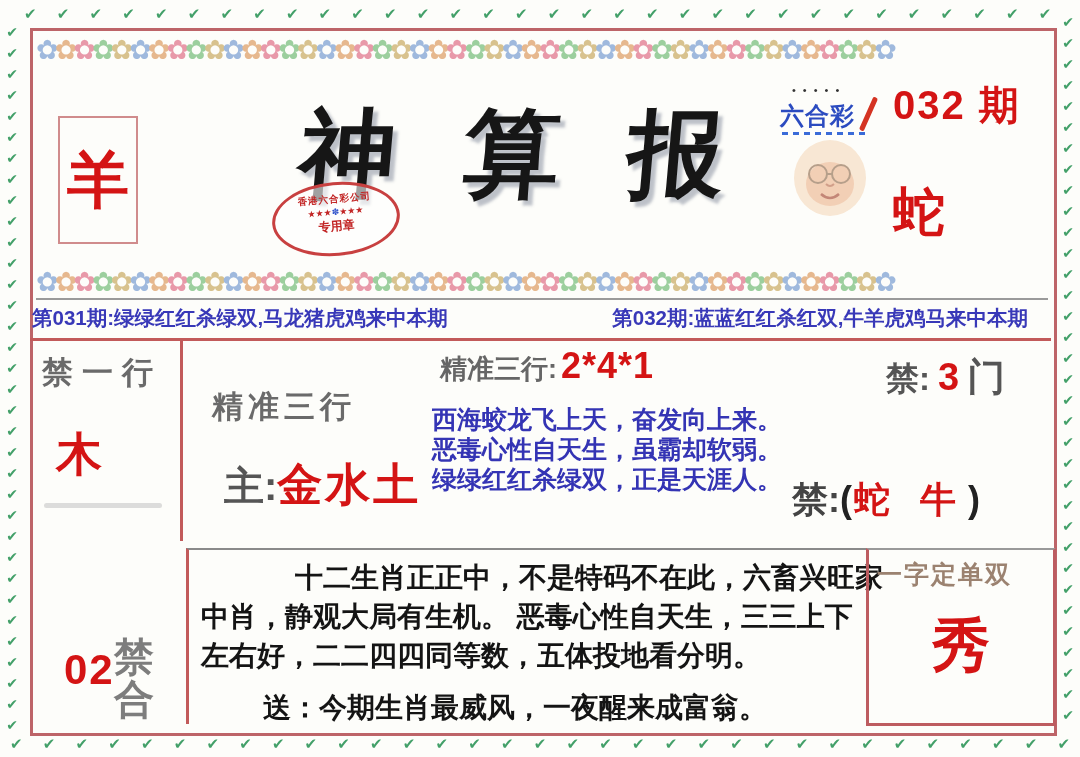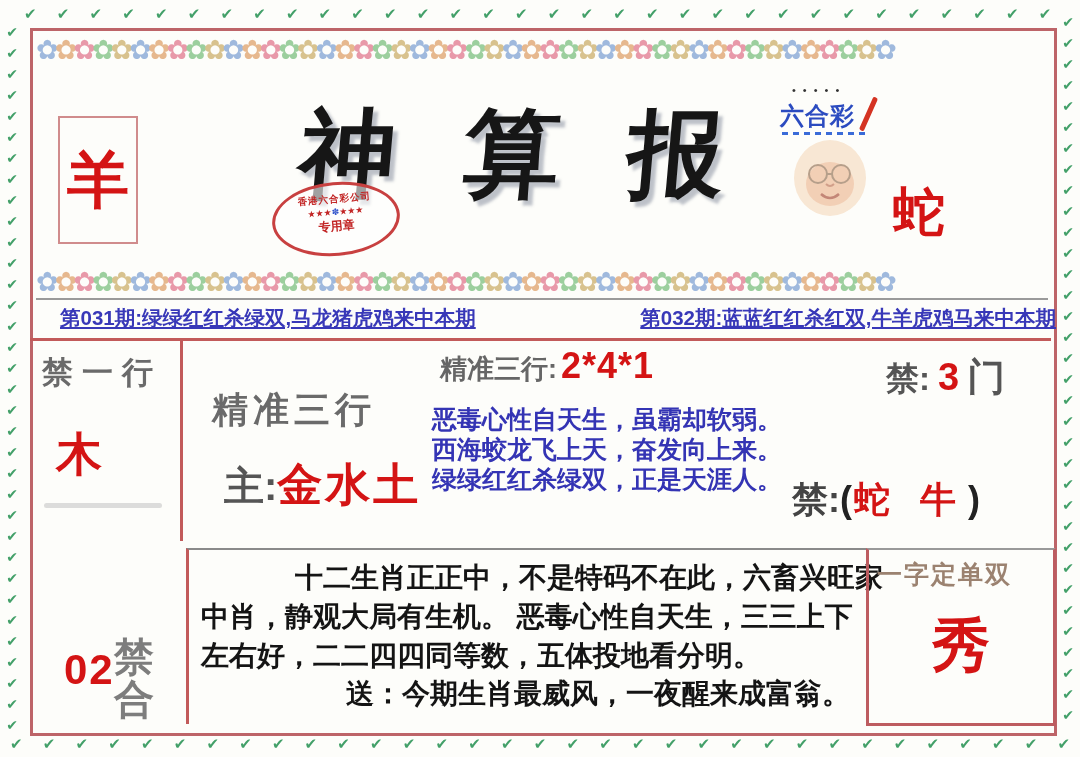--- a/index.html
+++ b/index.html
@@ -33,32 +33,32 @@
   .logo .dots{position:absolute;left:12px;top:-2px;font-size:11px;color:#333;letter-spacing:7px;}
   .logo .txt{position:absolute;left:0;top:14px;font-size:24px;font-weight:bold;color:#2b4bc0;letter-spacing:1px;}
   .logo .slash{position:absolute;left:86px;top:10px;width:5px;height:36px;background:#d43322;
                transform:rotate(24deg);border-radius:2px;}
   .logo .sub{position:absolute;left:2px;top:46px;width:88px;height:3px;
              background:repeating-linear-gradient(90deg,#3a6bd8 0 6px,transparent 6px 11px);}
   .issue{position:absolute;left:893px;top:78px;font-size:40px;font-weight:bold;color:#d41414;letter-spacing:2px;}
   .portrait{position:absolute;left:788px;top:136px;width:84px;height:82px;filter:blur(.4px);opacity:.95;}
   .zodiac-right{position:absolute;left:893px;top:178px;font-size:52px;font-weight:bold;color:#d41414;}
   
-  .history{position:absolute;left:52px;top:304px;width:1012px;display:flex;
+  .history{position:absolute;left:24px;top:304px;width:1012px;display:flex;
            justify-content:space-between;padding:0 8px;box-sizing:border-box;
-           font-size:20.5px;font-weight:bold;color:#3838b8;text-decoration:underline;}
+           font-size:20.5px;font-weight:bold;color:#3838b8;}
   .redline{position:absolute;left:30px;top:338px;width:1021px;border-top:3px solid #c25a5a;}
   .vdivider{position:absolute;left:180px;top:341px;height:200px;border-left:3px solid #c25a5a;}
   
   .ban-row-label{position:absolute;left:42px;top:352px;font-size:31px;color:#6a6a6a;
                  letter-spacing:9px;font-weight:600;}
   .ban-row-value{position:absolute;left:56px;top:424px;font-size:46px;color:#d41414;font-weight:bold;}
   .smudge{position:absolute;left:44px;top:503px;width:118px;height:5px;background:#bbb;
           opacity:.5;border-radius:3px;}
-  .precise{position:absolute;left:212px;top:386px;font-size:36px;color:#6a6a6a;
+  .precise{position:absolute;left:212px;top:386px;font-size:31px;color:#6a6a6a;
            letter-spacing:5px;font-weight:600;}
   .mainrow{position:absolute;left:224px;top:455px;display:flex;align-items:baseline;}
   .mainrow .lbl{font-size:40px;color:#555;font-weight:bold;}
   .mainrow .val{font-size:45px;color:#d41414;font-weight:bold;letter-spacing:3px;}
   .heads{position:absolute;left:440px;top:345px;display:flex;align-items:baseline;gap:4px;}
   .heads .lbl{font-size:27px;color:#666;font-weight:600;}
   .heads .val{font-size:36px;color:#d41414;font-weight:bold;letter-spacing:1px;}
   .wave{position:absolute;left:693px;top:346px;display:flex;align-items:flex-start;gap:2px;}
   .wave .lbl{font-size:30px;color:#a5876e;font-weight:600;margin-top:10px;}
   .wave .blue{font-size:37px;color:#2233bb;font-weight:bold;}
@@ -72,21 +72,21 @@
   .ban-animals{position:absolute;left:792px;top:476px;display:flex;align-items:baseline;font-size:36px;}
   .ban-animals .lbl{color:#444;font-weight:600;}
   .ban-animals .par{color:#222;font-weight:bold;}
   .ban-animals .val{color:#d41414;font-weight:bold;letter-spacing:10px;margin:0 2px;}
   
   .center-box{position:absolute;left:186px;top:548px;width:680px;height:176px;
               border-top:2px solid #8a8a8a;border-left:3px solid #c25a5a;box-sizing:border-box;
               padding:8px 16px 0 12px;}
   .para{font-size:28px;font-weight:bold;color:#141414;line-height:39px;white-space:nowrap;}
   .para .indent{padding-left:94px;}
-  .gift{padding-left:62px;font-size:28px;font-weight:bold;color:#141414;white-space:nowrap;text-align:right;}
+  .gift{margin-top:14px;padding-left:62px;font-size:28px;font-weight:bold;color:#141414;white-space:nowrap;}
   .right-box{position:absolute;left:866px;top:548px;width:190px;height:178px;
              border:3px solid #bd5c60;border-top:2px solid #999;box-sizing:border-box;}
   .right-box .lbl{margin:8px 0 0 8px;font-size:25px;color:#9b8270;letter-spacing:2px;font-weight:600;}
   .right-box .val{text-align:center;font-size:58px;color:#d41414;font-weight:bold;margin-top:16px;}
   .corner-num{position:absolute;left:64px;top:646px;font-size:42px;font-weight:bold;
               color:#d41414;letter-spacing:2px;}
   .ban-stack-top{position:absolute;left:114px;top:630px;font-size:40px;color:#7d7d7d;font-weight:600;}
   .ban-stack-bottom{position:absolute;left:114px;top:672px;font-size:40px;color:#7d7d7d;font-weight:600;}
 </style>
 </head>
@@ -187,20 +187,21 @@
     <div class="l3">专用章</div>
   </div>
 
   <div class="logo">
     <div class="dots">•••••</div>
     <div class="txt">六合彩</div>
     <div class="slash"></div>
     <div class="sub"></div>
   </div>
 
+  <div class="issue">032 期</div>
 
   <div class="portrait">
     <svg width="84" height="82" viewBox="0 0 84 82">
       <ellipse cx="42" cy="42" rx="36" ry="38" fill="#f8e6d2"></ellipse>
       <ellipse cx="42" cy="48" rx="24" ry="22" fill="#f2cdb2"></ellipse>
       <circle cx="30" cy="38" r="9" fill="none" stroke="#b39a85" stroke-width="2"></circle>
       <circle cx="53" cy="38" r="9" fill="none" stroke="#b39a85" stroke-width="2"></circle>
       <path d="M39 38 h6" stroke="#b39a85" stroke-width="2" fill="none"></path>
       <path d="M33 58 q9 8 18 0" stroke="#c08070" stroke-width="2.5" fill="none"></path>
       <path d="M38 48 q4 4 8 0" stroke="#cf9a84" stroke-width="2" fill="none"></path>
@@ -232,22 +233,22 @@
   </div>
 
 
   <div class="gate">
     <span class="lbl">禁:</span>
     <span class="num">3</span>
     <span class="unit">门</span>
   </div>
 
   <div class="poem">
+    <div>西海蛟龙飞上天，奋发向上来。</div>
     <div>恶毒心性自天生，虽霸却软弱。</div>
-    <div>西海蛟龙飞上天，奋发向上来。</div>
     <div>绿绿红红杀绿双，正是天涯人。</div>
   </div>
 
   <div class="ban-animals">
     <span class="lbl">禁:</span>
     <span class="par">(</span>
     <span class="val">蛇 牛</span>
     <span class="par">)</span>
   </div>
 

